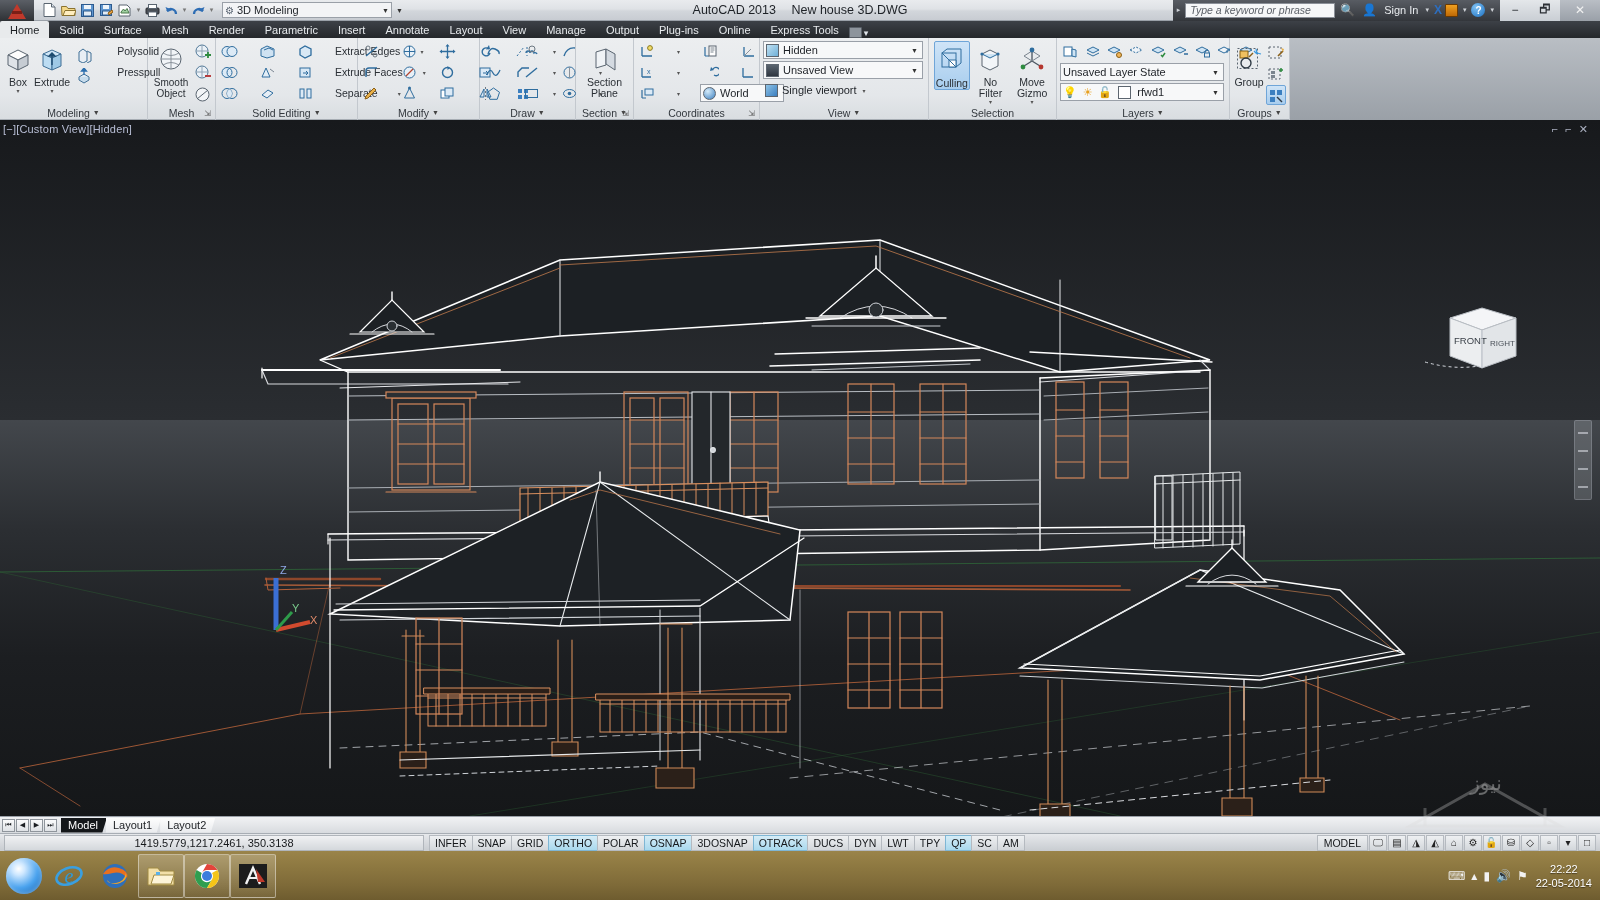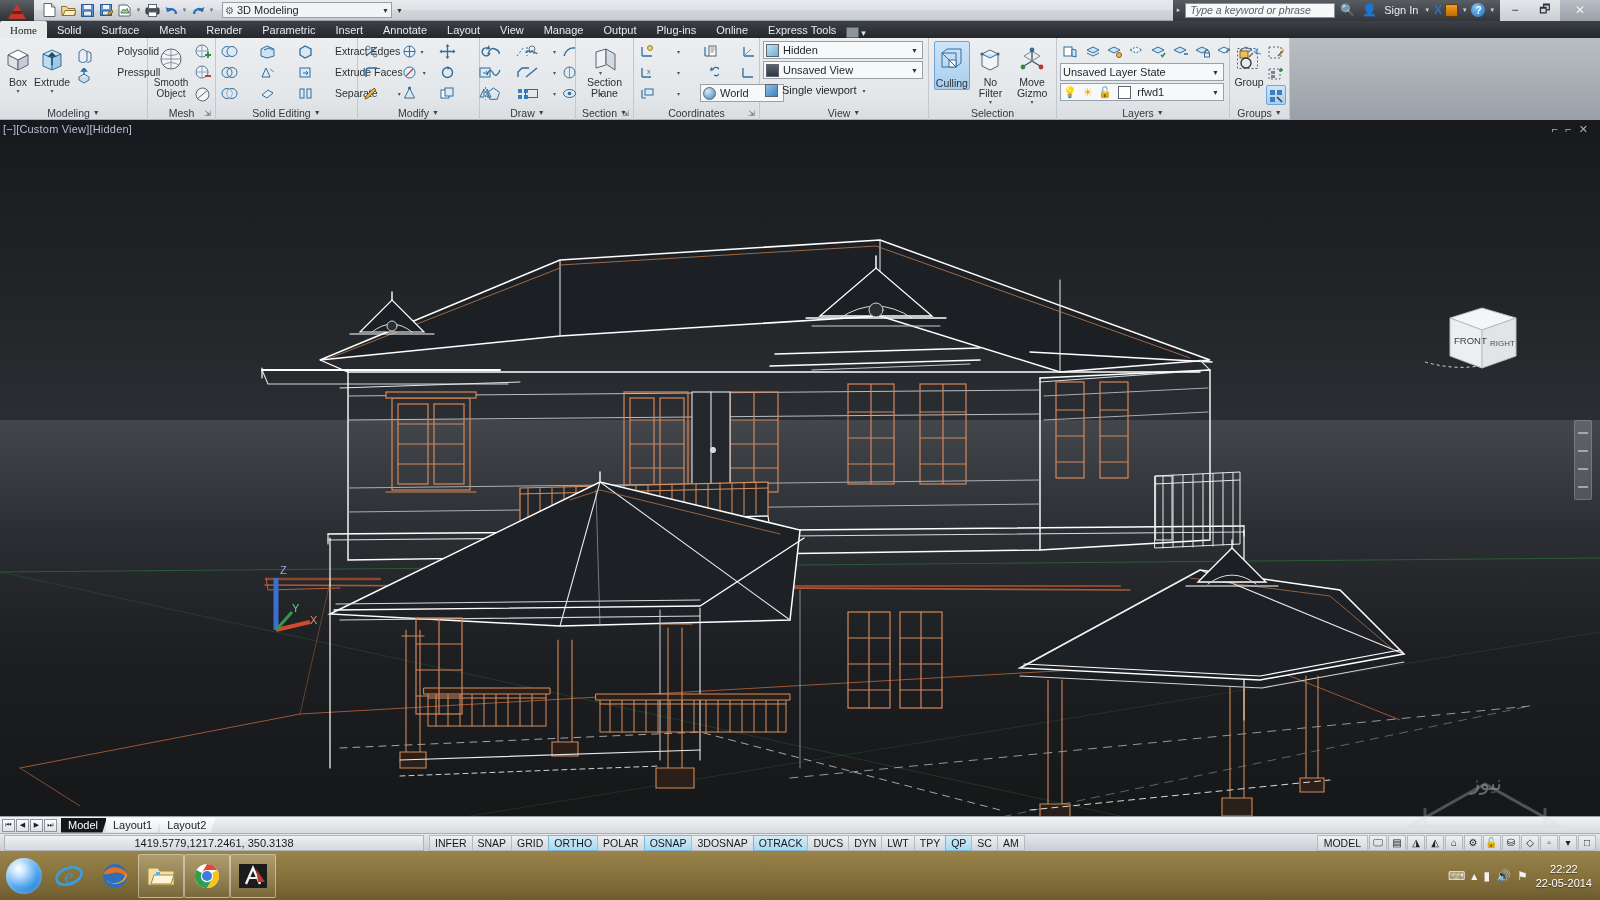--- a/index.html
+++ b/index.html
@@ -78,21 +78,21 @@
   .tabstrip{
     position:absolute;left:0;top:21px;width:1600px;height:17px;
     background:linear-gradient(to bottom,#3d4147,#24272b);
     display:flex;align-items:flex-end;
   }
   .tab{
     height:17px;padding:0 10px;display:flex;align-items:center;
     color:#e7eaed;font-size:11px;white-space:nowrap;cursor:default;
   }
   .tab.active{
-    background:#e8eaec;color:#1b1e22;border-top-left-radius:2px;border-top-right-radius:2px;font-family:Liberation Serif, serif;
+    background:#e8eaec;color:#1b1e22;border-top-left-radius:2px;border-top-right-radius:2px;
   }
   .tabstrip .spacer{flex:1;}
   .tab-end{display:flex;align-items:center;gap:2px;padding-right:6px;color:#dfe3e8;font-size:9px;}
   .tab-end .sq{width:13px;height:11px;background:#8d949c;border:1px solid #5a6068;border-radius:1px;}
 
   
   .ribbon{
     position:absolute;left:0;top:38px;width:1600px;height:82px;
     background:linear-gradient(to bottom,#eceef0 0%,#e4e7ea 70%,#d9dde1 100%);
     border-bottom:1px solid #a7adb4;
@@ -287,20 +287,24 @@
       </div>
       <div class="qsep">▾</div>
       <div class="wsbox">
         <span class="gear">⚙</span>
         <span class="lbl">3D Modeling</span>
         <span class="arr">▼</span>
       </div>
       <span class="ws-extra">▼</span>
     </div>
 
+    <div class="title-center">
+      <span>AutoCAD 2013</span>
+      <span>New house 3D.DWG</span>
+    </div>
 
     <div class="tb-right">
       <div class="infocenter">
         <span class="ic-arrow">▸</span>
         <div class="searchbox">Type a keyword or phrase</div>
         <span class="ic-ico">🔍</span>
         <span class="ic-ico">👤</span>
         <span class="signin">Sign In</span>
         <span class="ic-arrow">▾</span>
         <span class="xmark">X</span>

